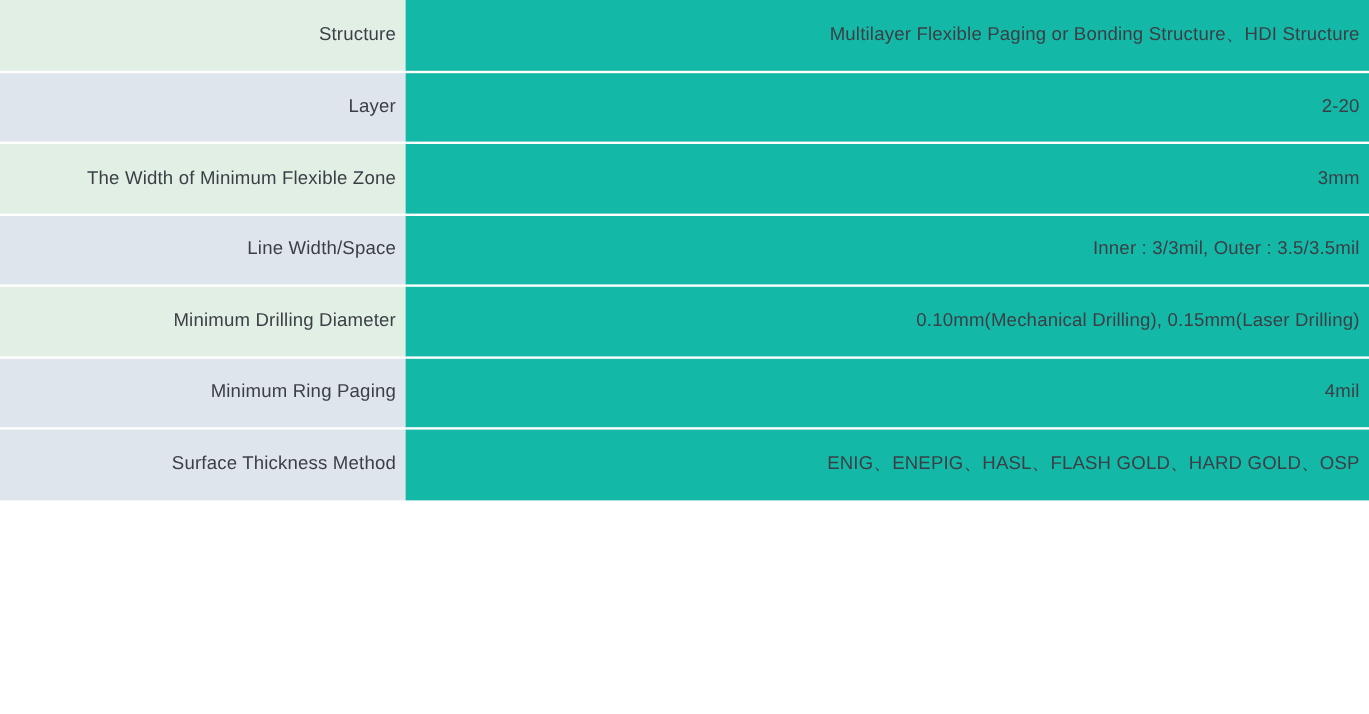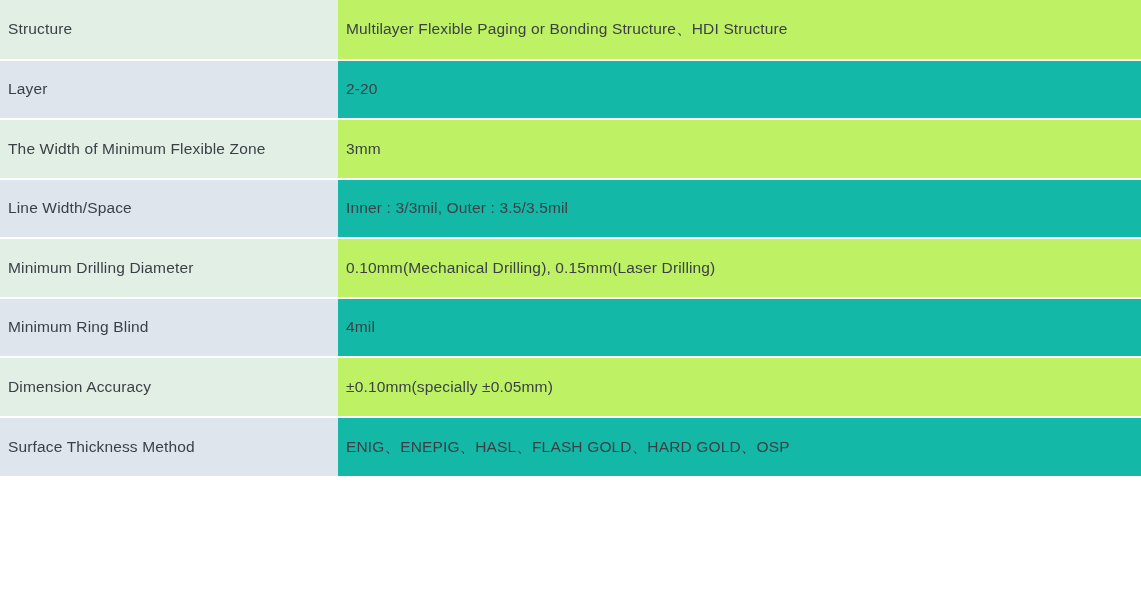--- a/index.html
+++ b/index.html
@@ -19,35 +19,35 @@
     table-layout: fixed;
   }
   .spec-table col.label-col { width: 338px; }
   .spec-table col.value-col { width: 803px; }
 
   .spec-table tr {
     height: 59.5px;
   }
   .spec-table td {
     padding: 4px 8px;
-    text-align: left;
+    text-align: right;
     vertical-align: middle;
     font-size: 15.5px;
     color: #3b3f46;
     border-bottom: 2px solid #ffffff;
     border-right: 0;
     line-height: 1.3;
     letter-spacing: 0.15px;
   }
   .cell-label {
     border-right: 3px solid #ffffff;
   }
   
   tr.row-green .cell-label { background: #e2efe5; }
-  tr.row-green .cell-value { background: #bef264; }
+  tr.row-green .cell-value { background: #14b8a6; }
   tr.row-blue .cell-label { background: #dfe5ec; }
   tr.row-blue .cell-value { background: #14b8a6; }
 
   tr:last-child td { border-bottom: 0; }
 </style>
 </head>
 <body>
 
 <table class="spec-table">
   <colgroup>
@@ -69,25 +69,21 @@
     </tr>
     <tr class="row-blue">
       <td class="cell-label">Line Width/Space</td>
       <td class="cell-value">Inner : 3/3mil,  Outer : 3.5/3.5mil</td>
     </tr>
     <tr class="row-green">
       <td class="cell-label">Minimum Drilling Diameter</td>
       <td class="cell-value">0.10mm(Mechanical Drilling),  0.15mm(Laser Drilling)</td>
     </tr>
     <tr class="row-blue">
-      <td class="cell-label">Minimum Ring Blind</td>
+      <td class="cell-label">Minimum Ring Paging</td>
       <td class="cell-value">4mil</td>
-    </tr>
-    <tr class="row-green">
-      <td class="cell-label">Dimension Accuracy</td>
-      <td class="cell-value">±0.10mm(specially ±0.05mm)</td>
     </tr>
     <tr class="row-blue">
       <td class="cell-label">Surface Thickness Method</td>
       <td class="cell-value">ENIG、ENEPIG、HASL、FLASH GOLD、HARD GOLD、OSP</td>
     </tr>
   </tbody>
 </table>
 
 </body></html>

